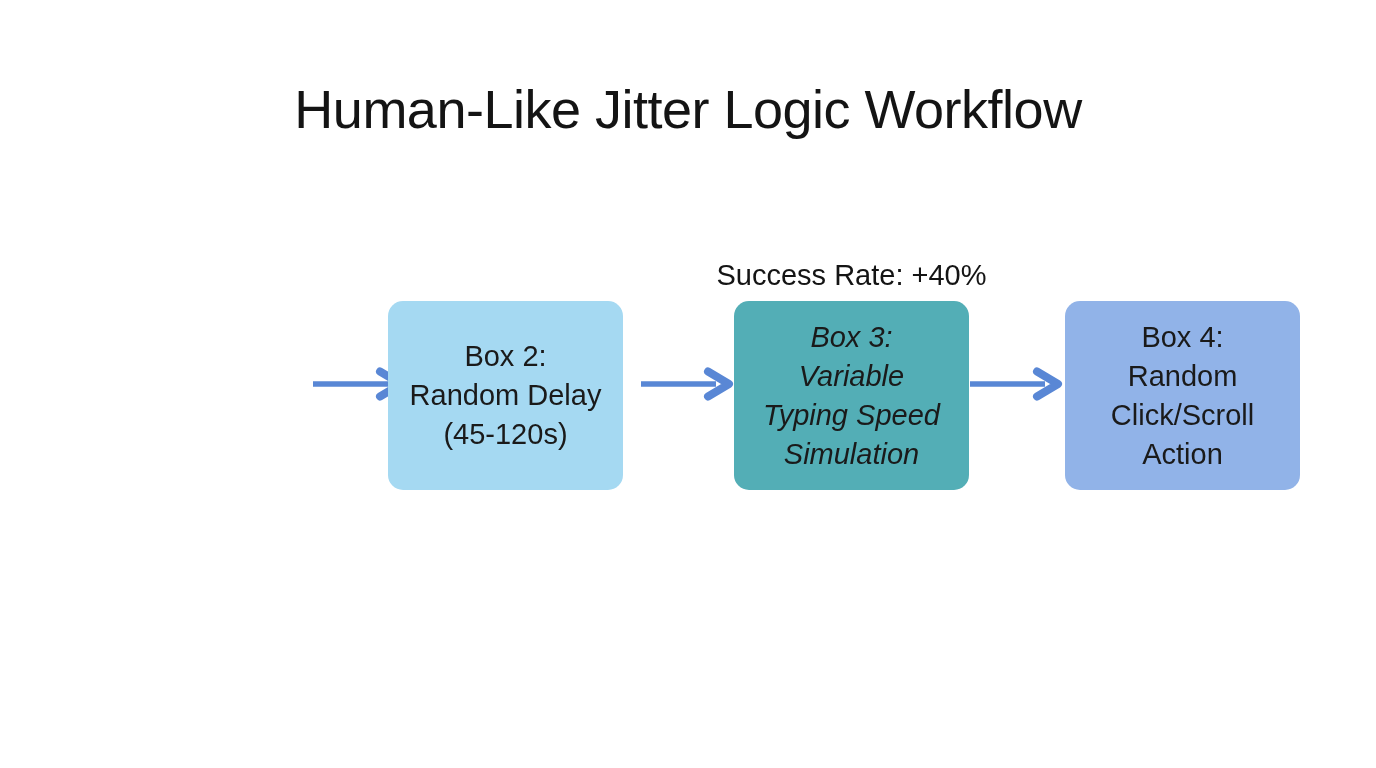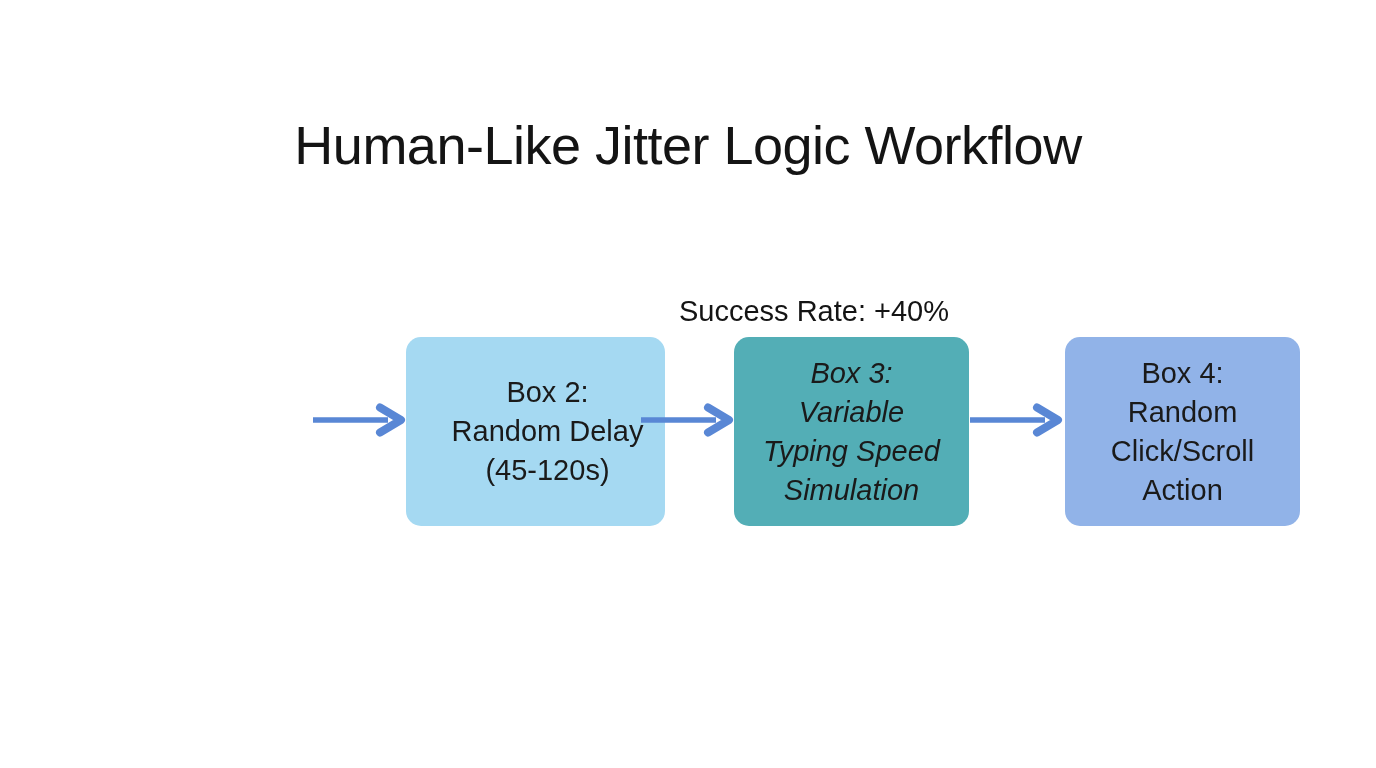--- a/index.html
+++ b/index.html
@@ -10,40 +10,39 @@
     width: 1376px;
     height: 768px;
     overflow: hidden;
     background: var(--background, #ffffff);
     font-family: "Liberation Sans", "DejaVu Sans", sans-serif;
   }
   .slide {
     position: relative;
     width: 1376px;
     height: 556px;
-    margin-top: 36px;
   }
   .diagram-title {
     position: absolute;
     left: 0;
     top: 76px;
     width: 100%;
     text-align: center;
     font-size: 54px;
     line-height: 66px;
     font-weight: 400;
     letter-spacing: -0.5px;
     color: var(--title-text, #141414);
   }
   .annotation {
     position: absolute;
     left: 679px;
     top: 257px;
     width: 345px;
-    text-align: left;
+    text-align: center;
     font-size: 29px;
     line-height: 36px;
     color: var(--annotation-text, #141414);
   }
   .flow-box {
     position: absolute;
     top: 301px;
     width: 235px;
     height: 189px;
     border-radius: 15px;
@@ -52,21 +51,21 @@
     justify-content: center;
   }
   .flow-box .box-label {
     text-align: center;
     white-space: pre-line;
     font-size: 29px;
     line-height: 39px;
     color: var(--box-text, #1a1a1a);
   }
   .box-pos-1 { left: 78px;   background: var(--box1-fill, #79c9b9); }
-  .box-pos-2 { left: 406px;  background: var(--box2-fill, #a5d9f2); padding-left: 24px; }
+  .box-pos-2 { left: 388px;  background: var(--box2-fill, #a5d9f2); }
   .box-pos-3 { left: 734px;  background: var(--box3-fill, #53aeb6); font-style: italic; }
   .box-pos-4 { left: 1065px; background: var(--box4-fill, #91b3e8); }
   .flow-arrow {
     position: absolute;
     top: 362px;
     width: 94px;
     height: 44px;
   }
   .arrow-pos-1 { left: 312px; }
   .arrow-pos-2 { left: 640px; }

